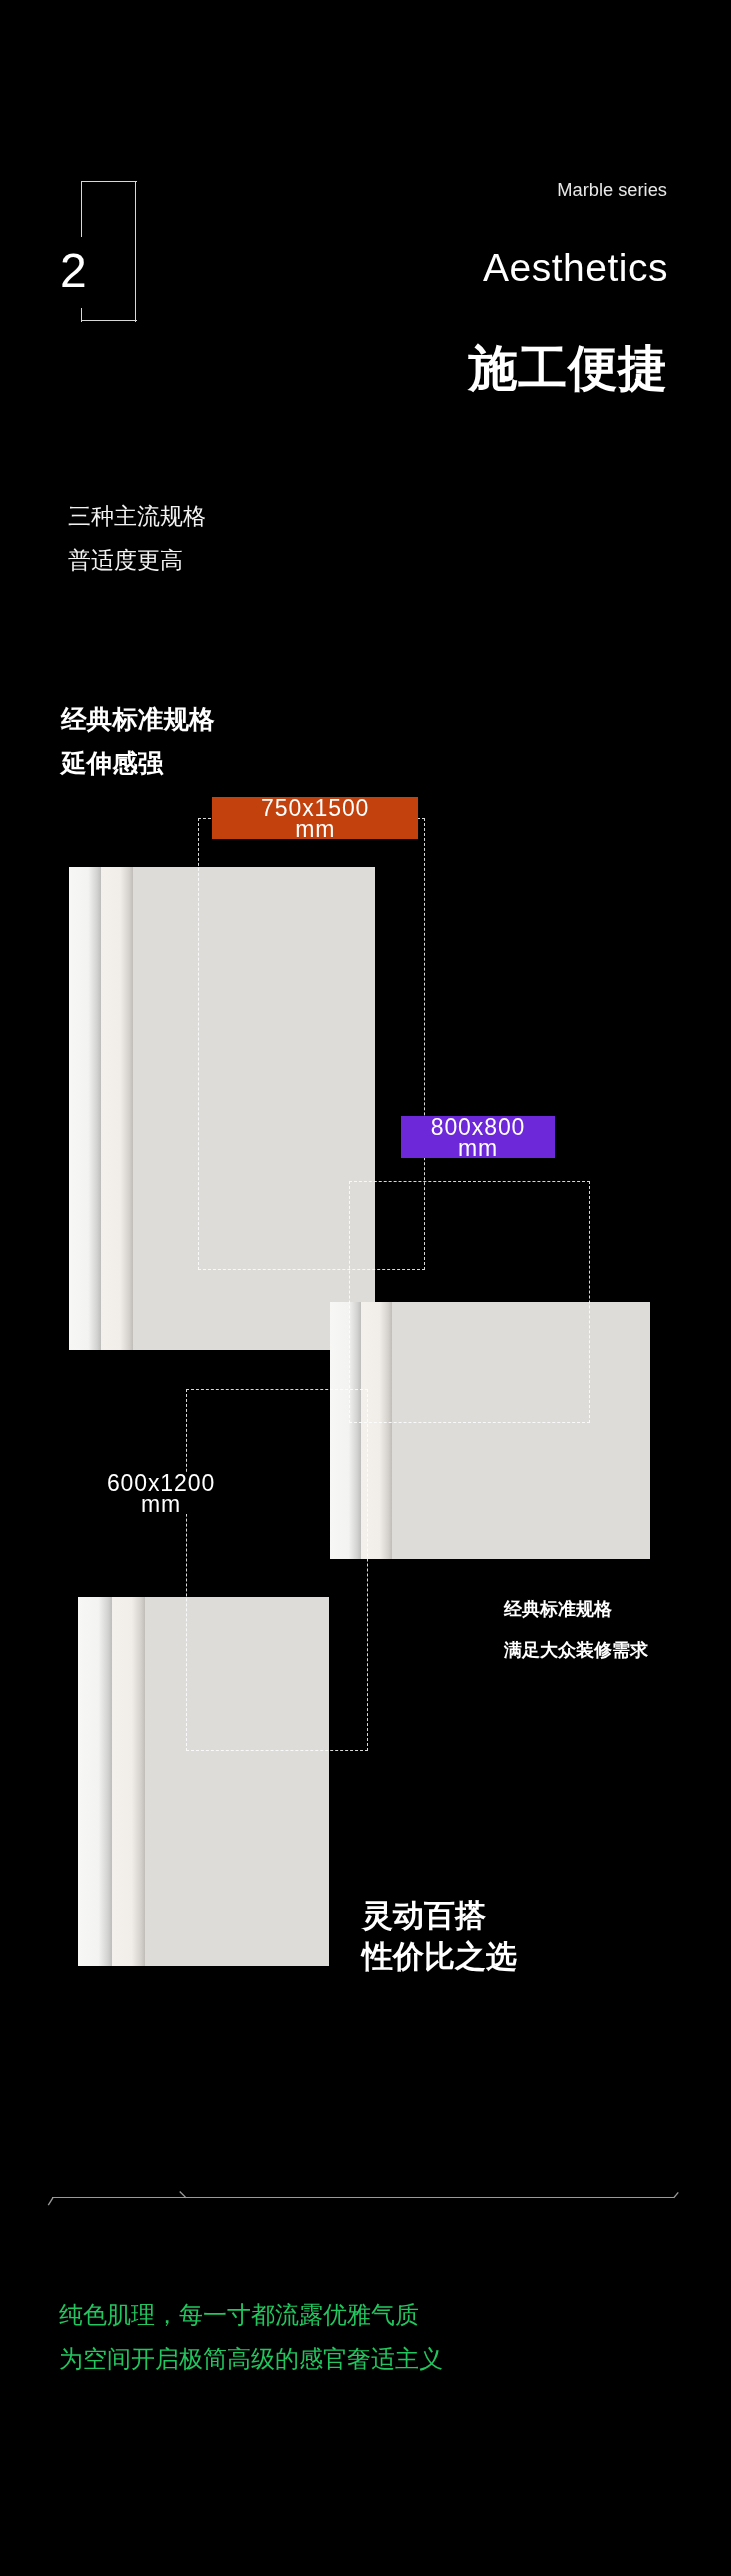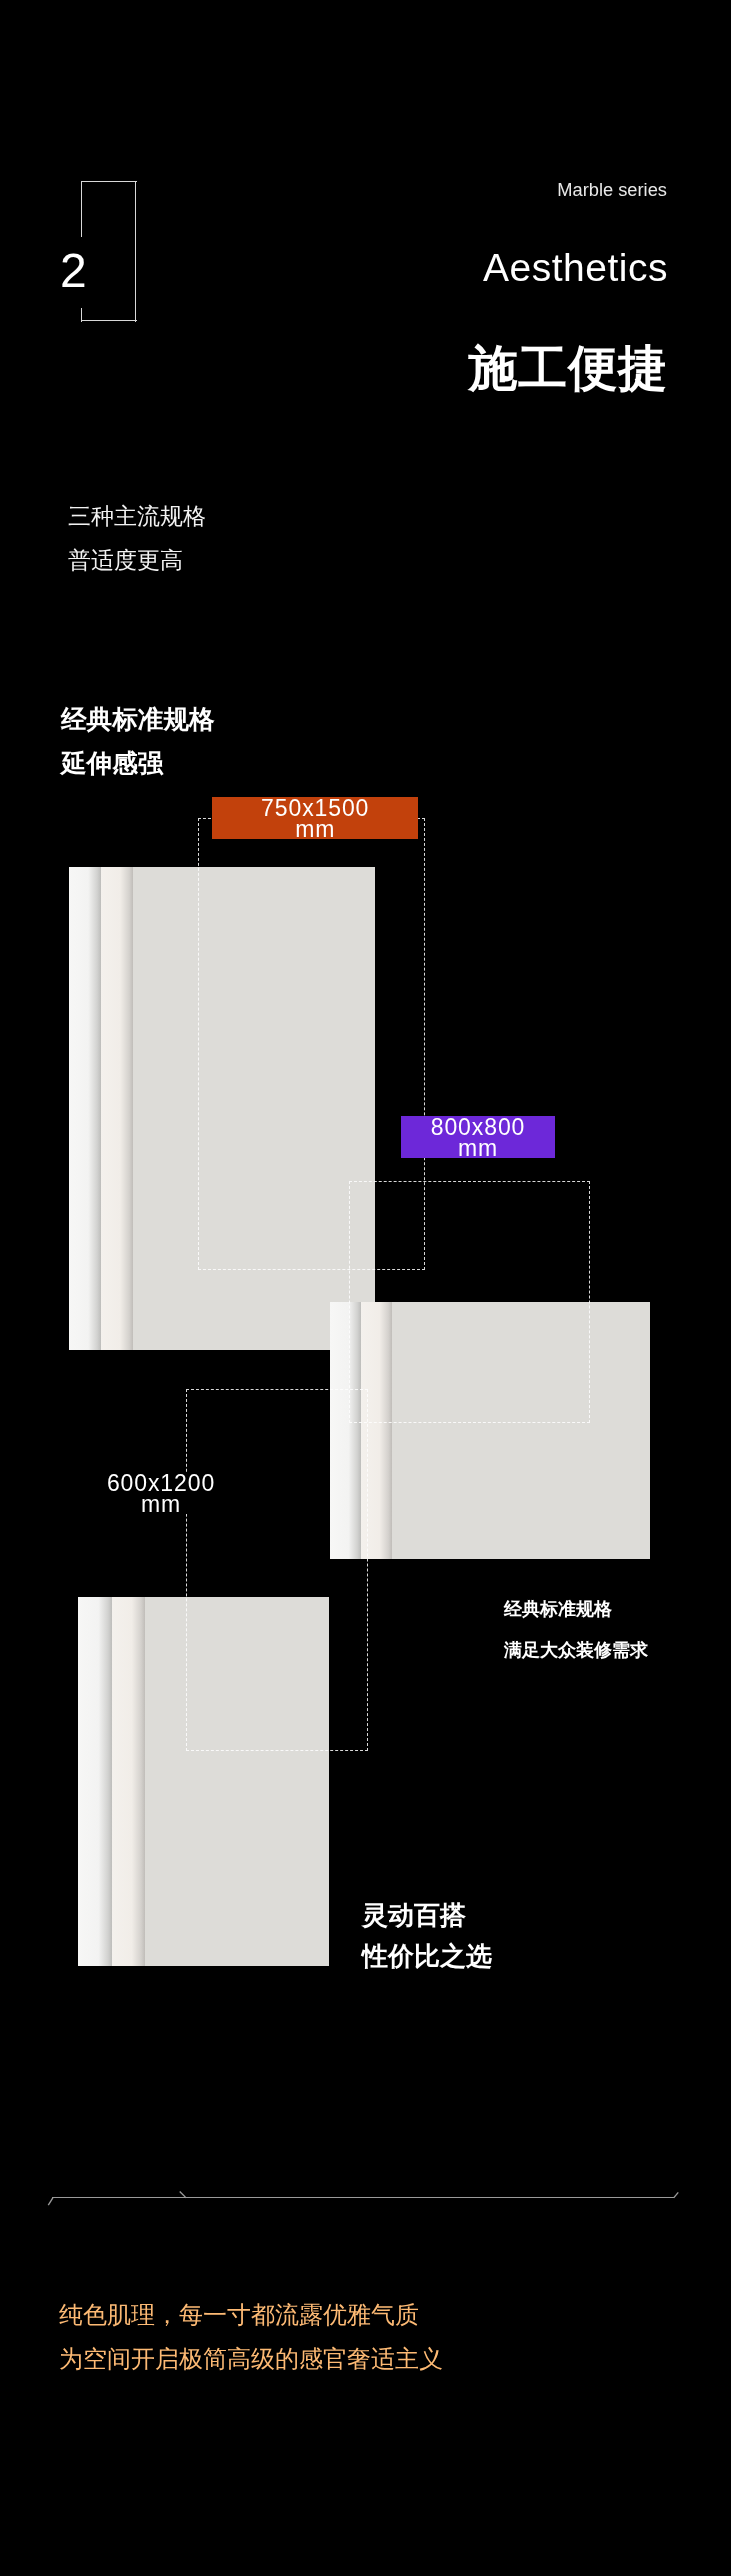--- a/index.html
+++ b/index.html
@@ -14,38 +14,38 @@
   .bracket-left-b { left:81px; top:308px; width:0; height:13.7px; border-left:1.8px solid #d8d8d8; }
   .section-num { left:60px; top:243px; font-family:"Liberation Sans",sans-serif; font-weight:300; font-size:48px; line-height:55px; color:#fff; }
 
   .series { right:65px; top:179px; font-family:"Liberation Sans",sans-serif; font-size:18.3px; line-height:22px; color:#e8e8e8; text-align:right; }
   .en-title { right:64px; top:245px; font-family:"Liberation Sans",sans-serif; font-size:39px; line-height:45px; color:#fff; text-align:right; letter-spacing:0.5px; }
   .cn-title { right:64px; top:340px; font-size:49px; line-height:57px; font-weight:bold; color:#fff; text-align:right; letter-spacing:0.9px; }
 
   .intro { left:68px; top:494px; font-size:23px; line-height:44px; color:#f2f2f2; }
   .h-modern { left:61px; top:697px; font-size:25.6px; line-height:44px; font-weight:bold; color:#fff; }
   .h-classic { right:84px; top:1588px; font-size:18px; line-height:41px; font-weight:bold; color:#fff; }
-  .h-flex { left:362px; top:1895px; font-size:26px; line-height:41px; font-weight:bold; color:#fff; }
+  .h-flex { left:362px; top:1895px; font-size:31px; line-height:41px; font-weight:bold; color:#fff; }
 
   .line { display:block; white-space:nowrap; }
 
   
   .tile { position:absolute; }
   .tile .main { position:absolute; top:0; bottom:0; right:0; background:#dddcd8; }
   .tile .s1 { position:absolute; top:0; bottom:0; background:linear-gradient(90deg,#f7f7f6 0%,#f3f3f2 60%,#d2d2d0 88%,#bdbdbb 100%); }
   .tile .s2 { position:absolute; top:0; bottom:0; background:linear-gradient(90deg,#f4f1ed 0%,#f1ede8 60%,#d4d1cd 88%,#c0bdb9 100%); }
 
   
   .dash { position:absolute; border:1.8px dashed rgba(255,255,255,0.85); box-sizing:border-box; }
   .dim-label { position:absolute; font-family:"Liberation Sans",sans-serif; font-size:23px; line-height:22px; color:#fff; text-align:center; letter-spacing:0.9px; background:transparent; }
   .dim-label .unit { display:block; line-height:20px; }
   .gap { position:absolute; background:#000; }
 
   .divider { left:52px; top:2197px; width:622px; height:0; border-top:1.8px solid #9a9a9a; }
-  .outro { left:59px; top:2293px; font-size:24px; line-height:44px; color:#fdba74; }
+  .outro { left:59px; top:2293px; font-size:24px; line-height:44px; color:#22c55e; }
 </style>
 </head>
 <body>
 
 <div class="abs bracket-top"></div>
 <div class="abs bracket-right"></div>
 <div class="abs bracket-bottom"></div>
 <div class="abs bracket-left-a"></div>
 <div class="abs bracket-left-b"></div>
 <div class="abs section-num">2</div>

